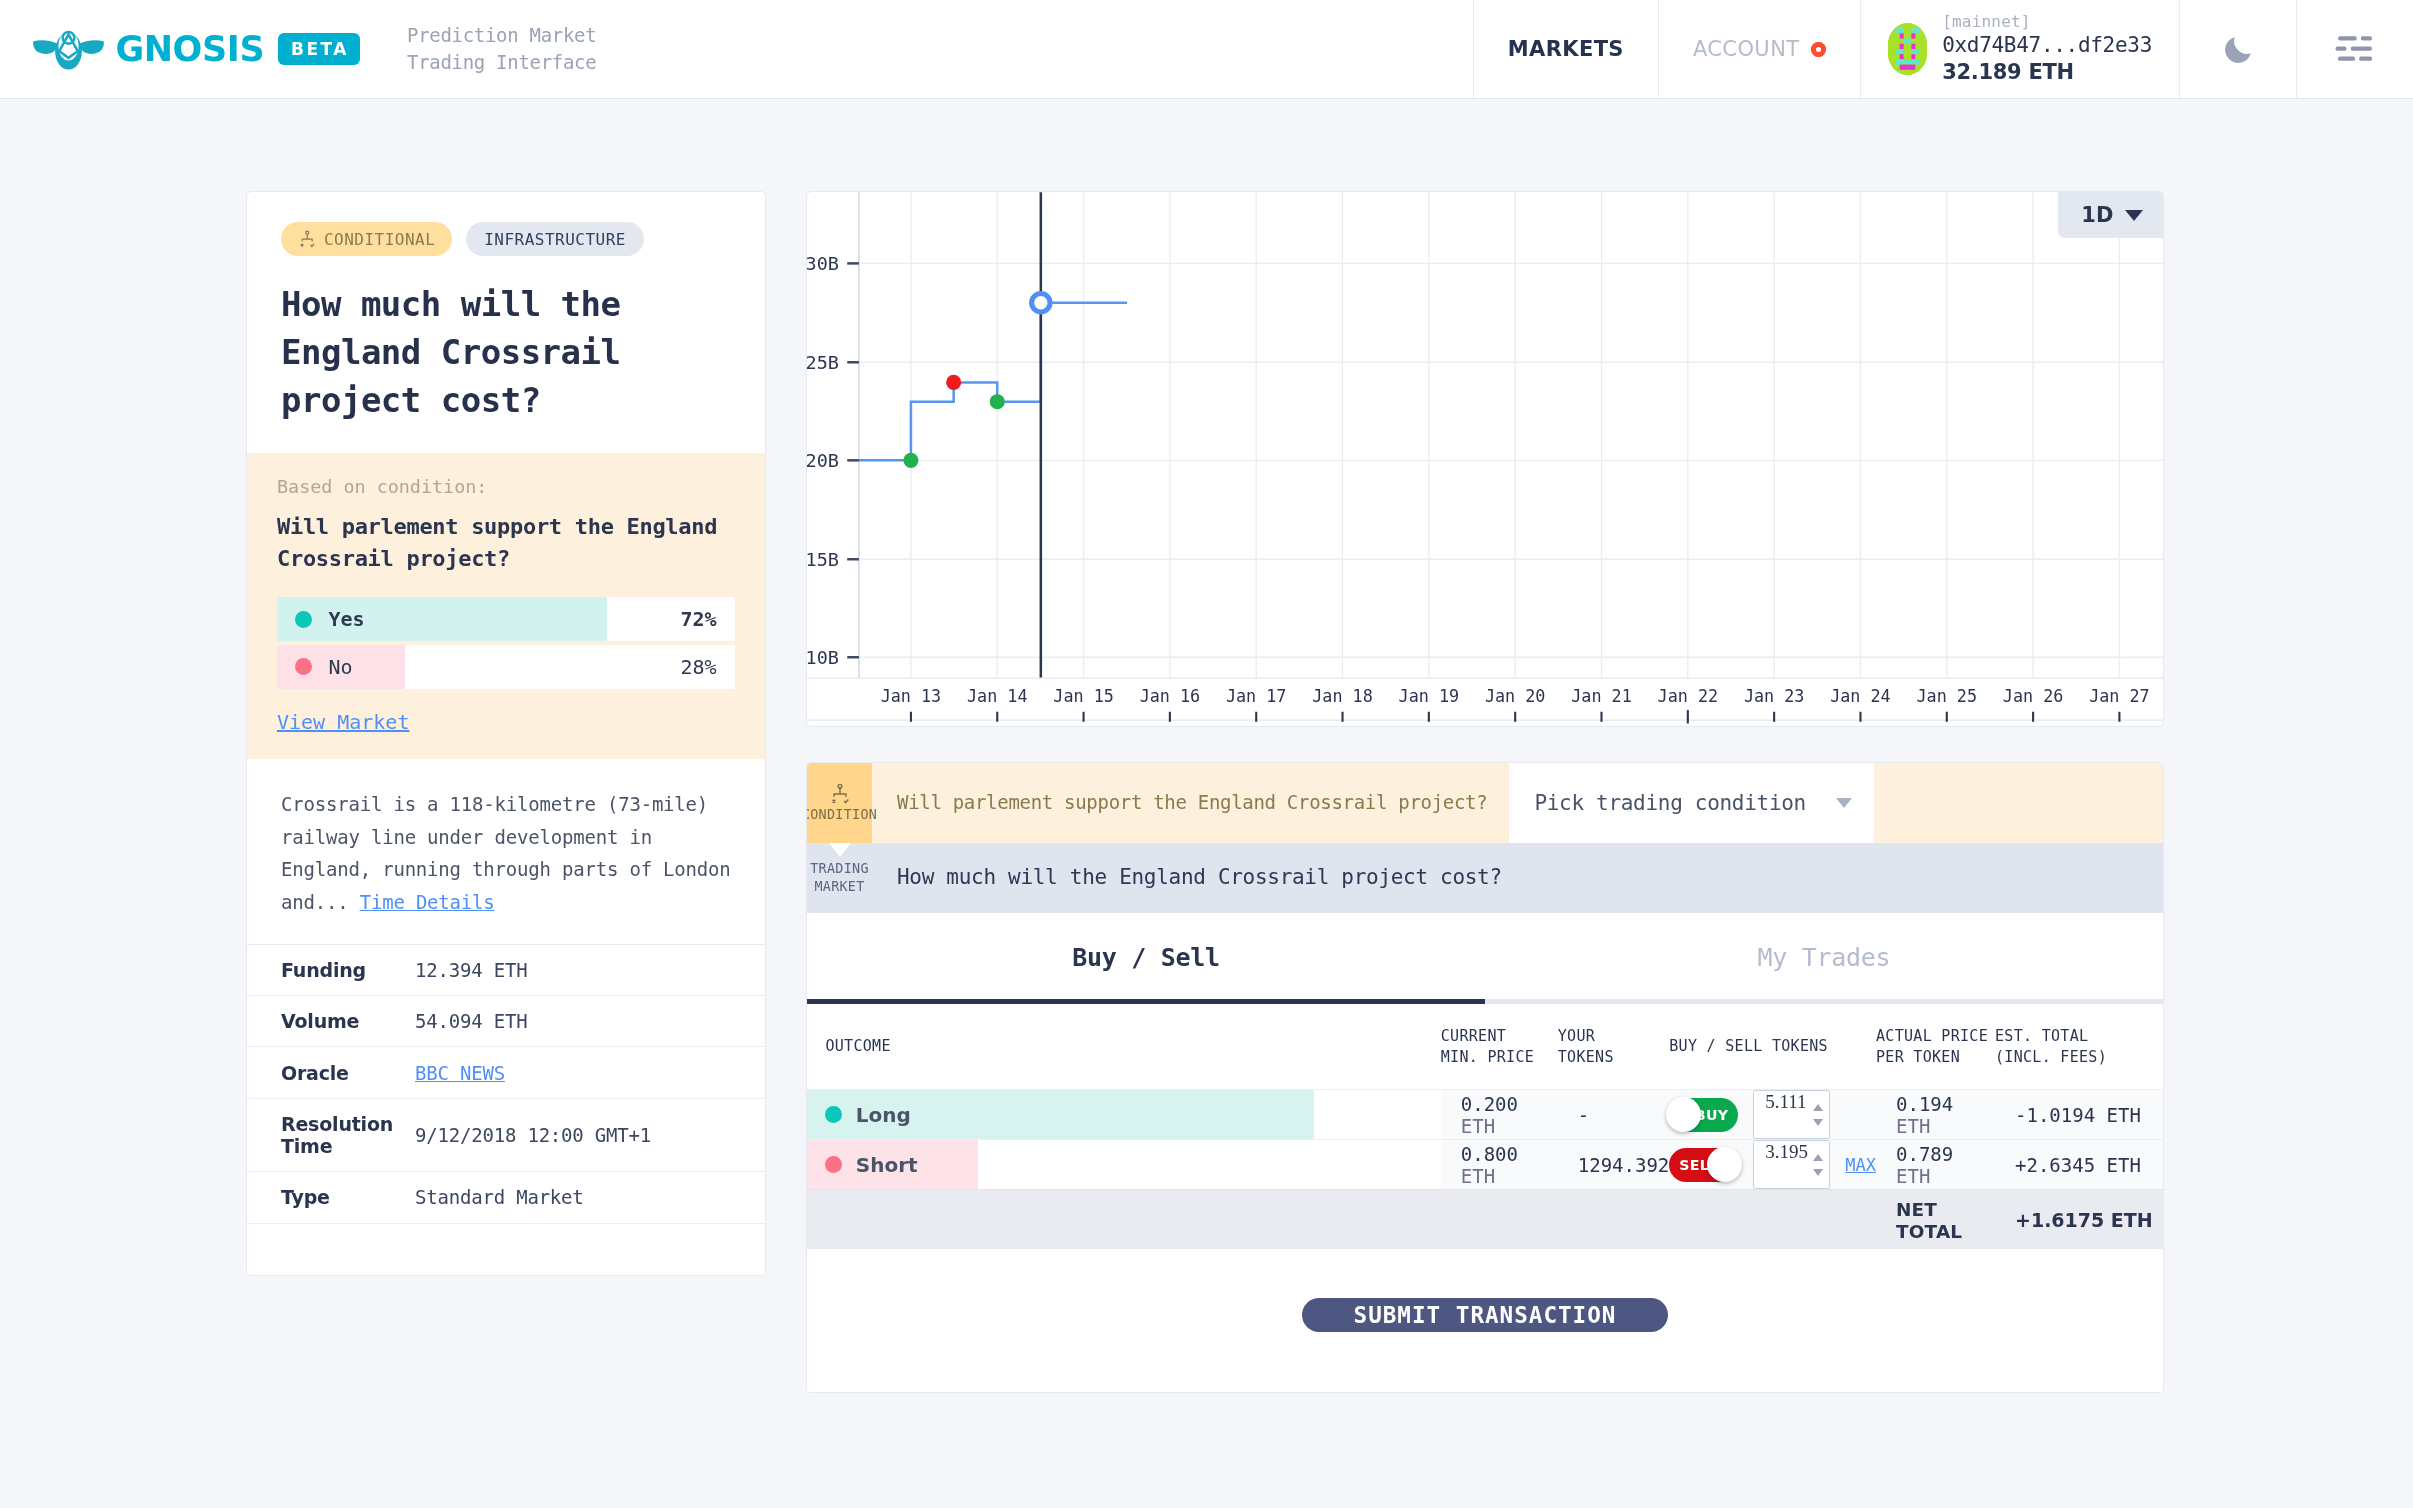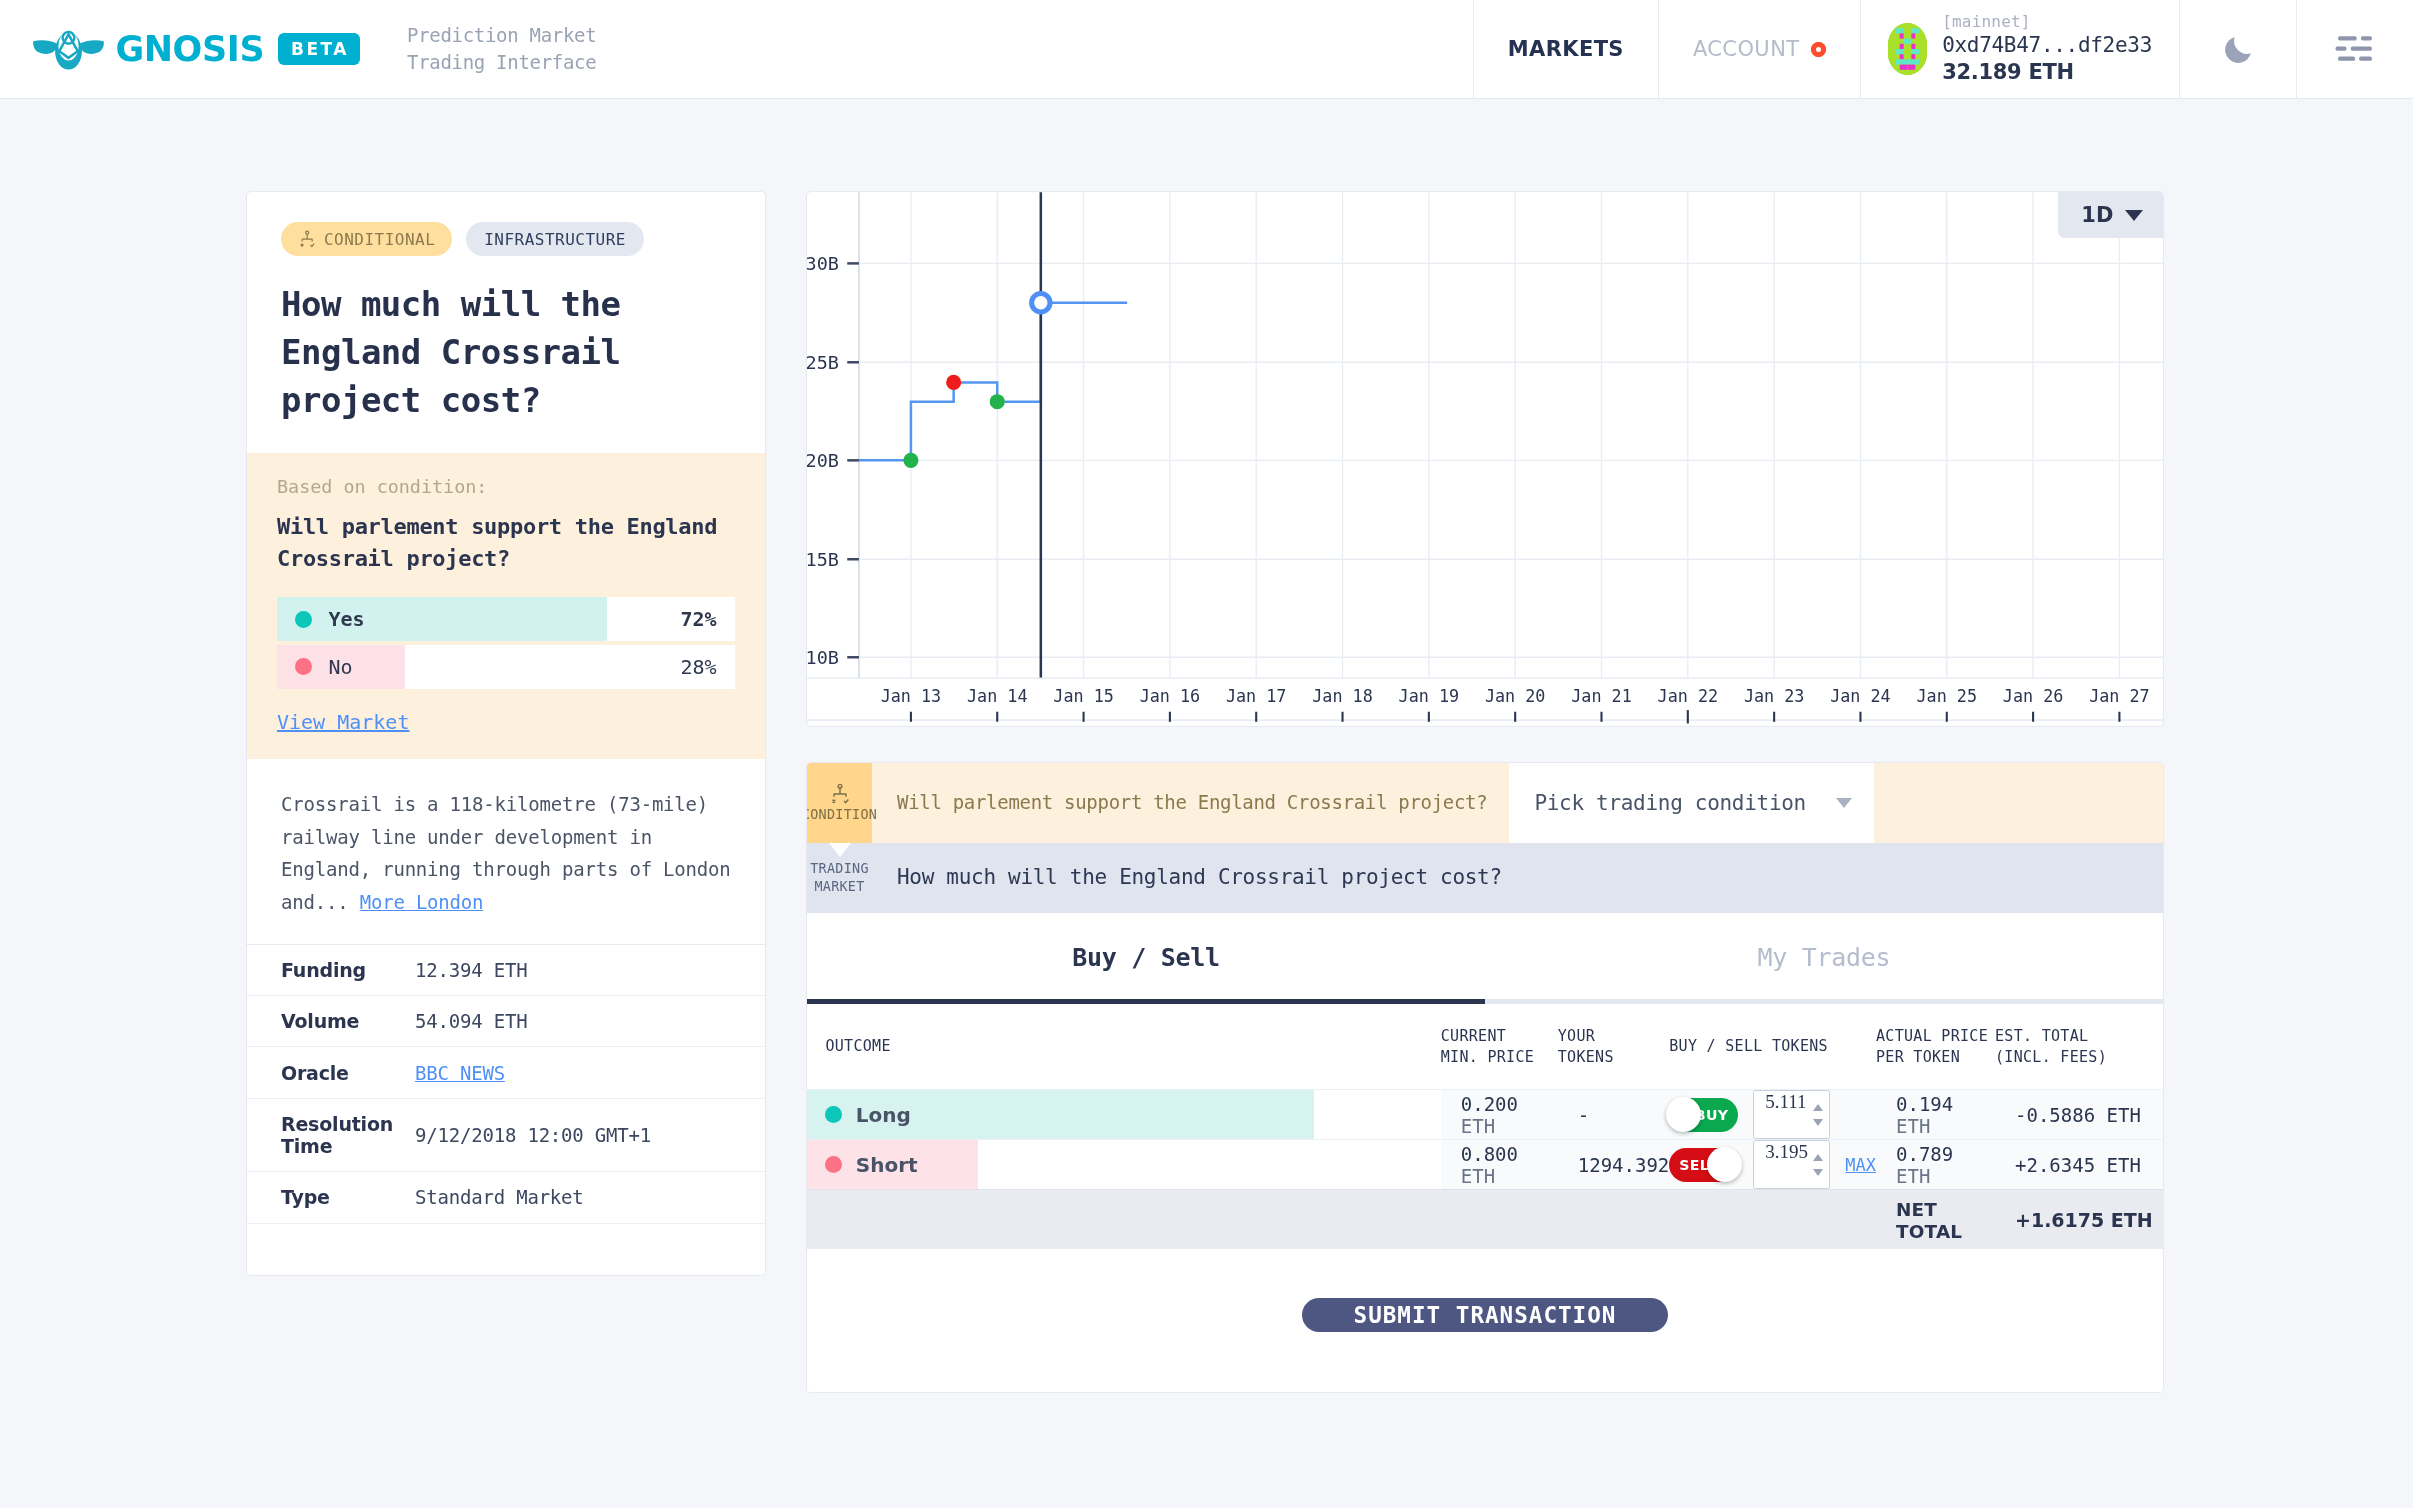--- a/index.html
+++ b/index.html
@@ -395,21 +395,21 @@
               <span>No</span>
             </span>
             <span class="oc-pct">28%</span>
           </div>
 
           <a class="view-market" href="#">View Market</a>
         </div>
 
         <div class="desc">
           <span>Crossrail is a 118-kilometre (73-mile) railway line under development in England, running through parts of London and...</span>
-          <a href="#">More London</a>
+          <a href="#">Time Details</a>
         </div>
       </div>
 
       <table class="dtable">
         <tbody>
             <tr>
           <td class="k">Funding</td>
           <td class="v">12.394 ETH</td>
         </tr>
         <tr>
@@ -630,21 +630,21 @@
                     <span class="ar-up"></span>
                     <span class="ar-dn"></span>
                   </span>
                 </div>
               </div>
             </td>
             <td class="num c-actual">
               <span>0.194</span>
               <span class="unit">ETH</span>
             </td>
-            <td class="num c-est">-0.5886 ETH</td>
+            <td class="num c-est">-1.0194 ETH</td>
           </tr>
 
           <tr>
             <td class="outcome-cell c-outcome" colspan="2">
               <div class="outcome-fill pink" id="ofill-1" style="width: 27%;"></div>
               <div class="outcome-inner">
                 <span class="dot pink"></span>
                 <span>Short</span>
               </div>
             </td>

